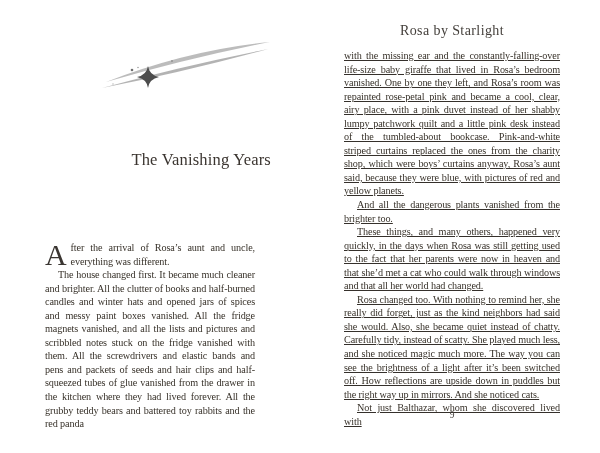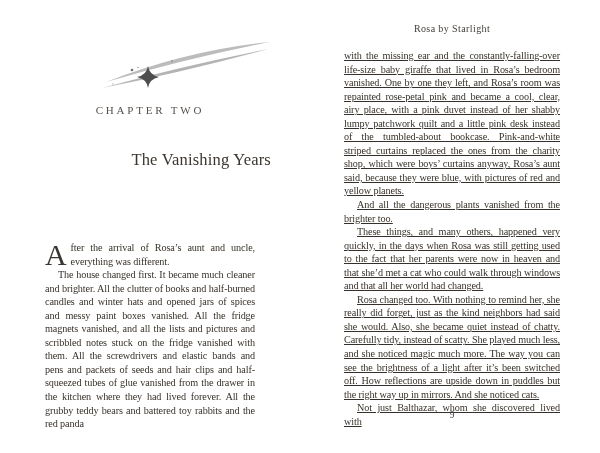--- a/index.html
+++ b/index.html
@@ -24,21 +24,21 @@
     position:absolute; top:134px; left:0; width:100%; margin:16px;
     text-align:right; font-size:16.5px; font-weight:normal;
     letter-spacing:0.2px; color:#3b3530; white-space:nowrap;
   }
   .body-left { position:absolute; top:241px; left:0; width:210px; }
 
   
   .page-right { position:absolute; left:344px; top:0; width:216px; height:453px; }
   .running-header {
     position:absolute; top:23px; left:0; width:100%;
-    text-align:center; font-size:10px; letter-spacing:0.4px; color:#45403c;
+    text-align:center; font-size:14px; letter-spacing:0.4px; color:#45403c;
   }
   .body-right { position:absolute; top:49px; left:0; width:216px;text-decoration:underline; }
   .page-number {
     position:absolute; top:410px; left:0; width:100%;
     text-align:center; font-size:9.5px; color:#45403c;
   }
 
   
   .para {
     margin:0; font-size:10.2px; line-height:13.55px;
@@ -60,21 +60,20 @@
     <svg class="illustration" viewBox="0 0 175 56" xmlns="http://www.w3.org/2000/svg">
       <path d="M6 46 Q88 14 170 6 Q89 22 6 46 Z" fill="#ababab" opacity="0.8"></path>
       <path d="M2 52 Q82 30 168 13 Q84 36 2 52 Z" fill="#9a9a9a" opacity="0.75"></path>
       <path d="M48 30 Q49.3 39 59 41 Q49.3 43 48 52 Q46.7 43 37 41 Q46.7 39 48 30 Z" fill="#4d4d4d"></path>
       <circle cx="32" cy="34" r="1.3" fill="#6e6e6e"></circle>
       <circle cx="38" cy="31.5" r="0.7" fill="#8a8a8a"></circle>
       <circle cx="72" cy="25" r="0.95" fill="#909090"></circle>
       <circle cx="13" cy="48" r="0.7" fill="#b0b0b0"></circle>
     </svg>
 
-    <div class="chapter-label">CHAPTER TWO</div>
 
     <h1 class="chapter-title">The Vanishing Years</h1>
 
     <div class="body-left">
       <p class="para"><span class="dropcap">A</span><span>fter the arrival of Rosa’s aunt and uncle, everything was different.</span></p>
       <p class="para indent">The house changed first. It became much cleaner and brighter. All the clutter of books and half-burned candles and winter hats and opened jars of spices and messy paint boxes vanished. All the fridge magnets vanished, and all the lists and pictures and scribbled notes stuck on the fridge vanished with them. All the screwdrivers and elastic bands and pens and packets of seeds and hair clips and half-squeezed tubes of glue vanished from the drawer in the kitchen where they had lived forever. All the grubby teddy bears and battered toy rabbits and the red panda</p>
     </div>
   </section>
 
   <section class="page-right">

